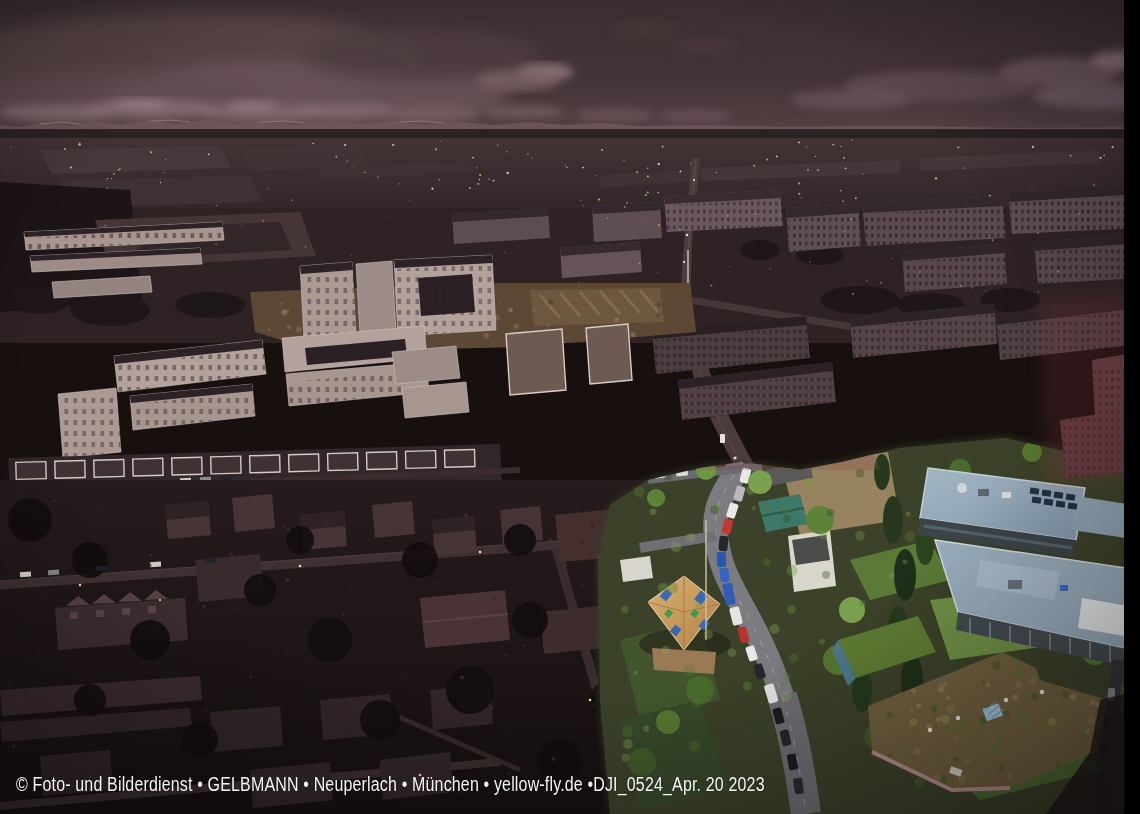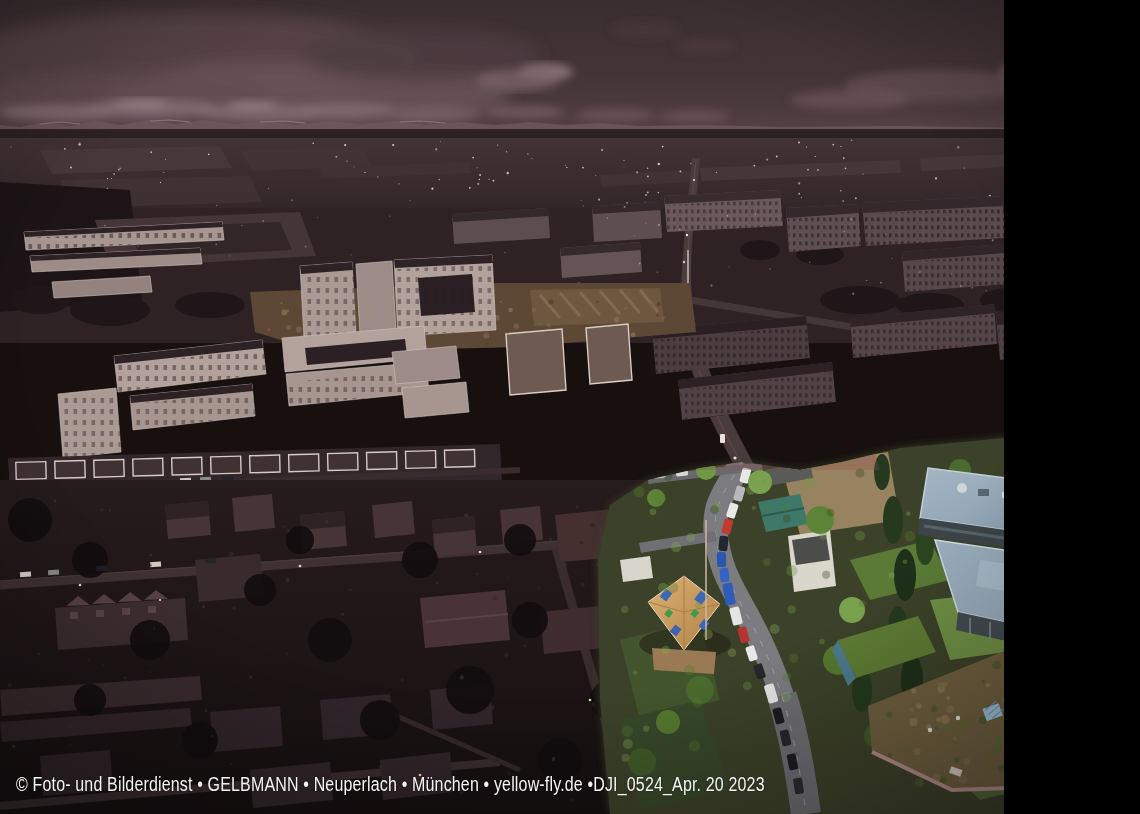--- a/index.html
+++ b/index.html
@@ -1,16 +1,16 @@
 <!DOCTYPE html>
 <html><head>
 <meta charset="utf-8">
 <style>
   html,body{margin:0;padding:0;background:#000;}
-  .stage{position:relative;width:1004px;height:814px;overflow:hidden;background:#17100f;
+  .stage{position:relative;width:1124px;height:814px;overflow:hidden;background:#17100f;
          font-family:"Liberation Sans",sans-serif;}
   .stage svg{position:absolute;left:0;top:0;display:block;}
   .caption{position:absolute;left:16px;top:772px;color:#f4f4f4;font-size:20px;line-height:1.2;
            white-space:nowrap;transform:scaleX(.8);transform-origin:left center;
            text-shadow:0 0 2px rgba(0,0,0,.55);letter-spacing:.2px;}
 </style>
 </head>
 <body>
 
 <div class="stage">

